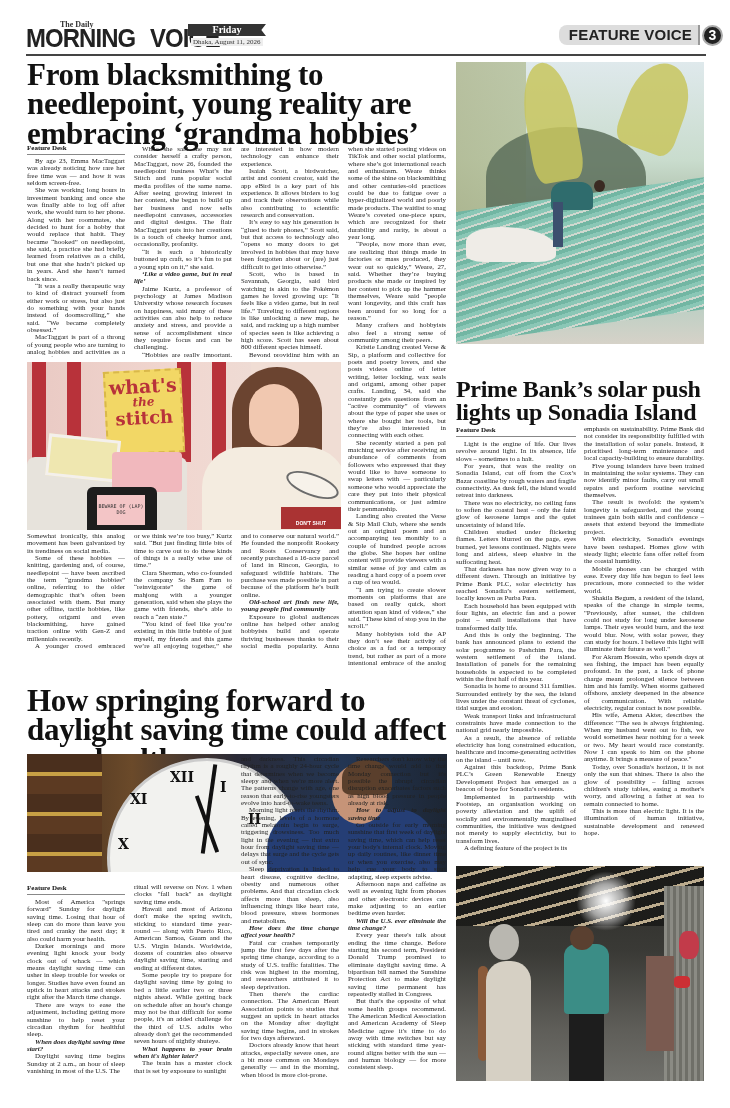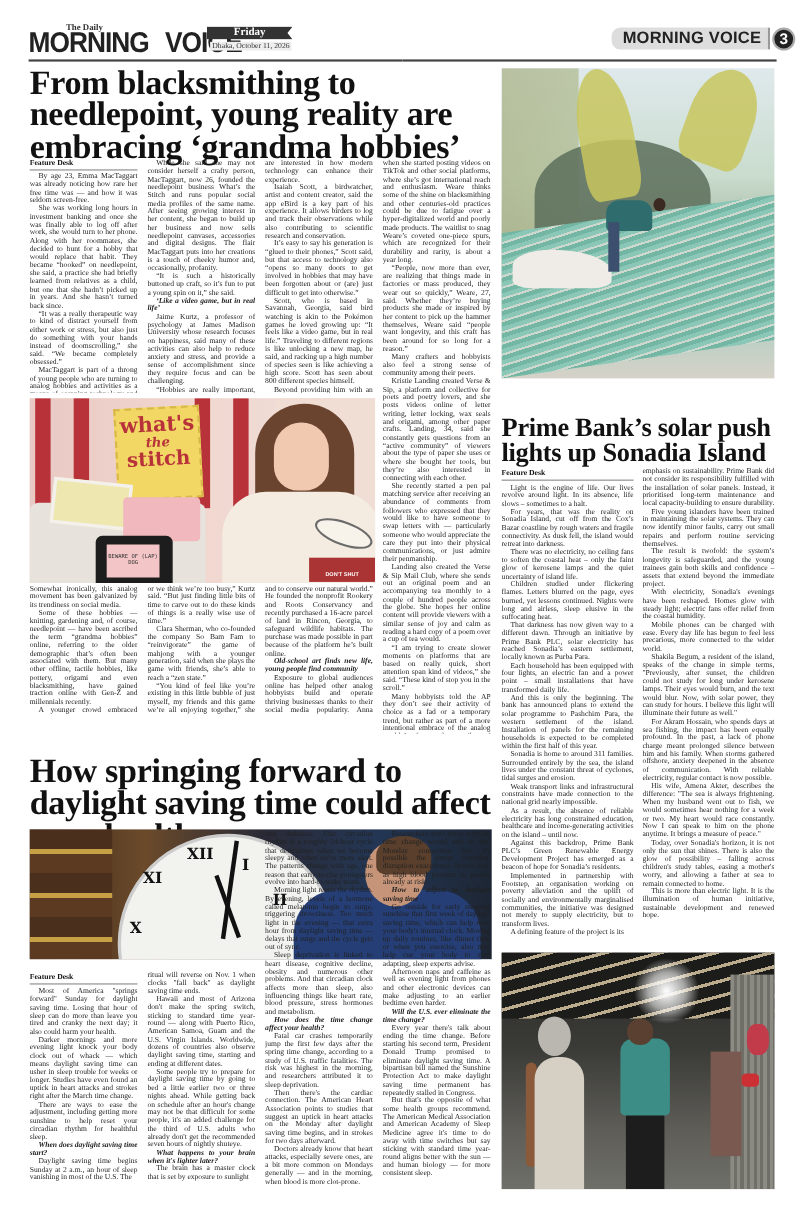--- a/index.html
+++ b/index.html
@@ -94,23 +94,23 @@
 
 <header>
   <div class="masthead">
     <div class="logo">
       <span class="logo-small">The Daily</span>
       <span class="logo-big">MORNING</span>
       <span style="width:5px;display:inline-block"></span>
       <span class="logo-big">VOICE</span>
     </div>
     <div class="day-badge">Friday</div>
-    <div class="date-line">Dhaka, October 11, 2026</div>
+    <div class="date-line">Dhaka, August 11, 2026</div>
     <div class="section-badge">
-      <span class="section-label">MORNING VOICE</span>
+      <span class="section-label">FEATURE VOICE</span>
       <span class="section-num">3</span>
     </div>
   </div>
   <div class="mast-rule"></div>
   <div class="mast-rule2"></div>
 </header>
 
 <article>
   <h1 class="headline h1">From blacksmithing to needlepoint, young reality are embracing ‘grandma hobbies’</h1>
   <div class="byline" style="left:27px;top:144px;">Feature Desk</div>

